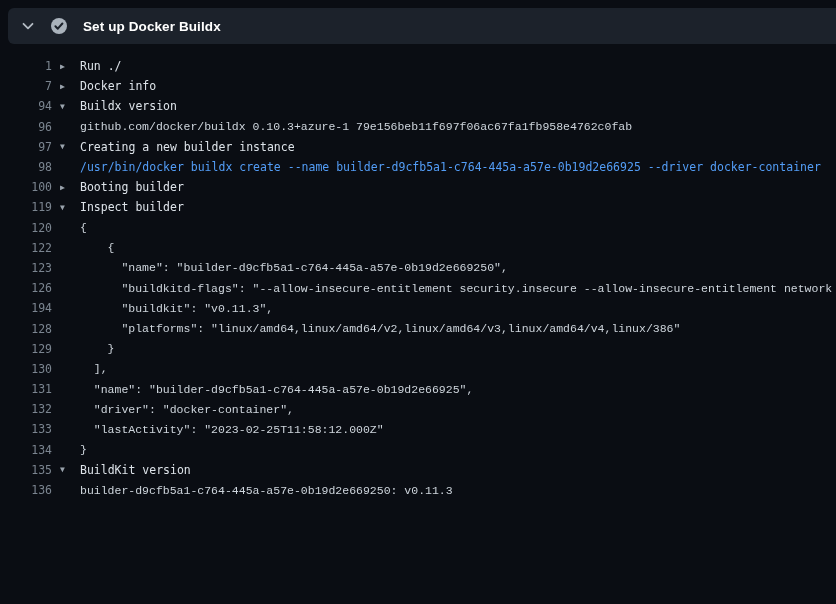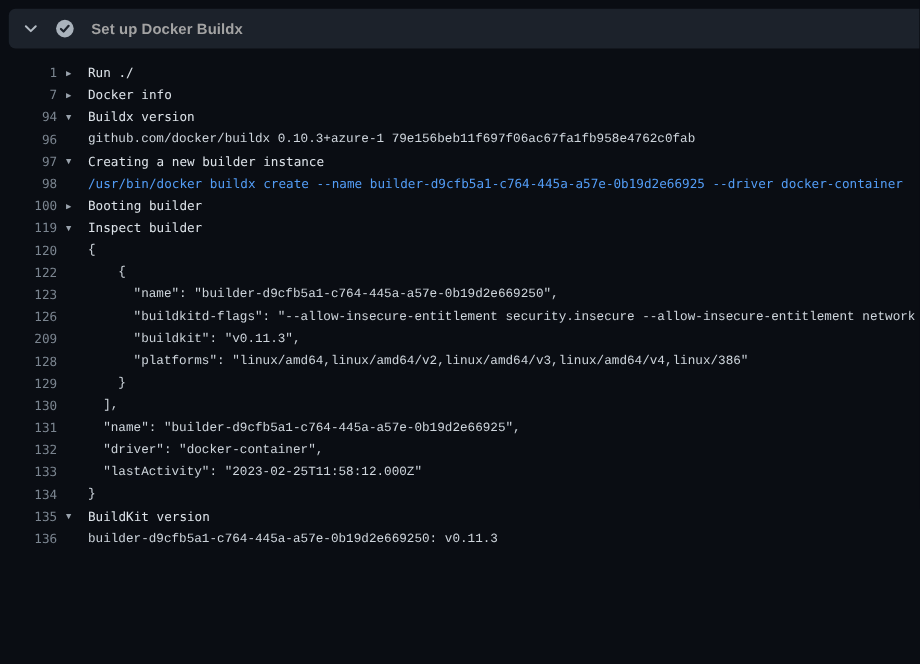--- a/index.html
+++ b/index.html
@@ -19,21 +19,21 @@
     align-items: center;
     padding-left: 13px;
     cursor: pointer;
   }
   .chevron { display: inline-flex; width: 14px; margin-right: 15px; }
   .status-badge { display: inline-flex; width: 18px; height: 18px; margin-right: 15px; }
   .step-title {
     font-family: "Liberation Sans", "DejaVu Sans", sans-serif;
     font-size: 13.5px;
     font-weight: 600;
-    color: #a3a3a3;
+    color: #ffffff;
     letter-spacing: .1px;
   }
   
   .log { padding-top: 12px; }
   .row {
     display: flex;
     align-items: center;
     height: 20.2px;
     width: 836px;
     overflow: hidden;
@@ -156,21 +156,21 @@
 
 
 
   <div class="row output">
     <span class="ln">126</span>
     <span class="marker"></span>
     <span class="txt">      "buildkitd-flags": "--allow-insecure-entitlement security.insecure --allow-insecure-entitlement network</span>
   </div>
 
   <div class="row output">
-    <span class="ln">209</span>
+    <span class="ln">194</span>
     <span class="marker"></span>
     <span class="txt">      "buildkit": "v0.11.3",</span>
   </div>
 
   <div class="row output">
     <span class="ln">128</span>
     <span class="marker"></span>
     <span class="txt">      "platforms": "linux/amd64,linux/amd64/v2,linux/amd64/v3,linux/amd64/v4,linux/386"</span>
   </div>
 

